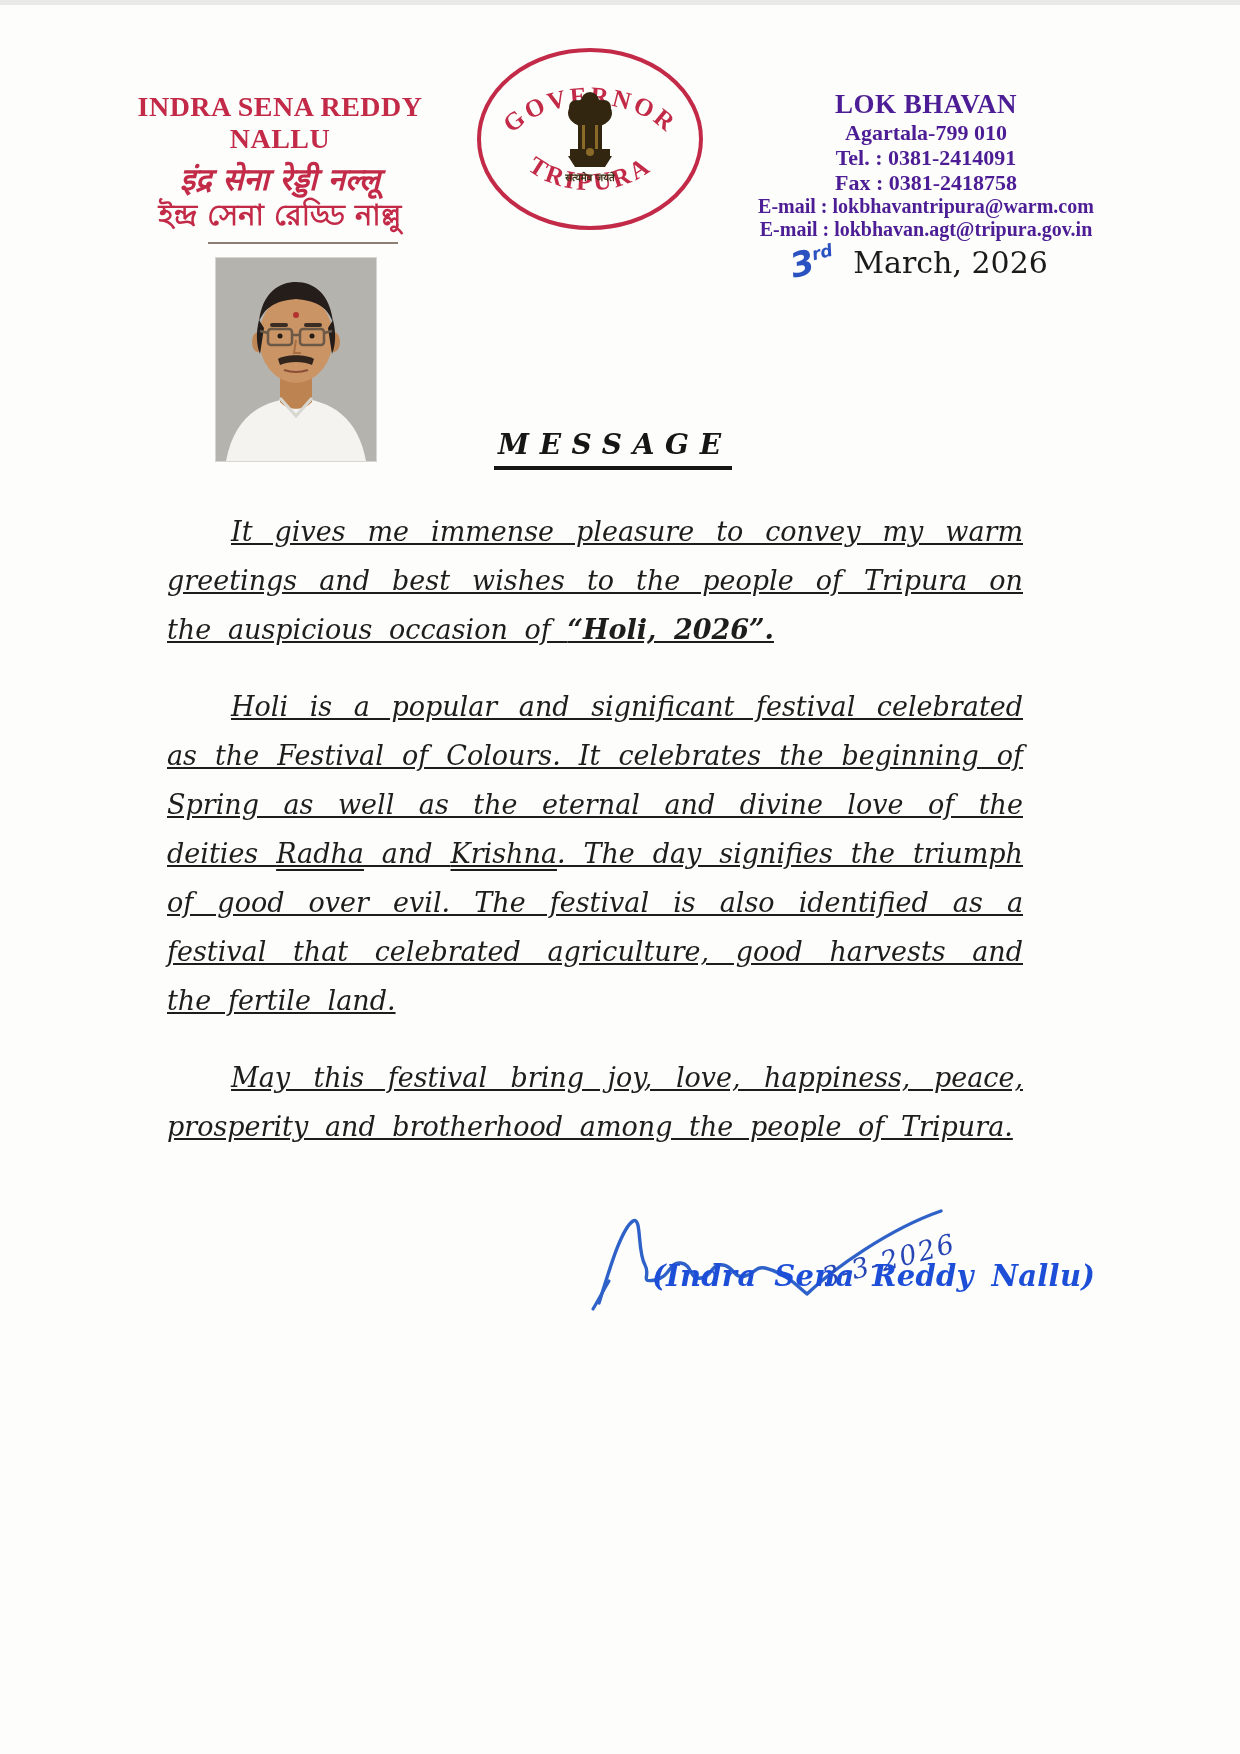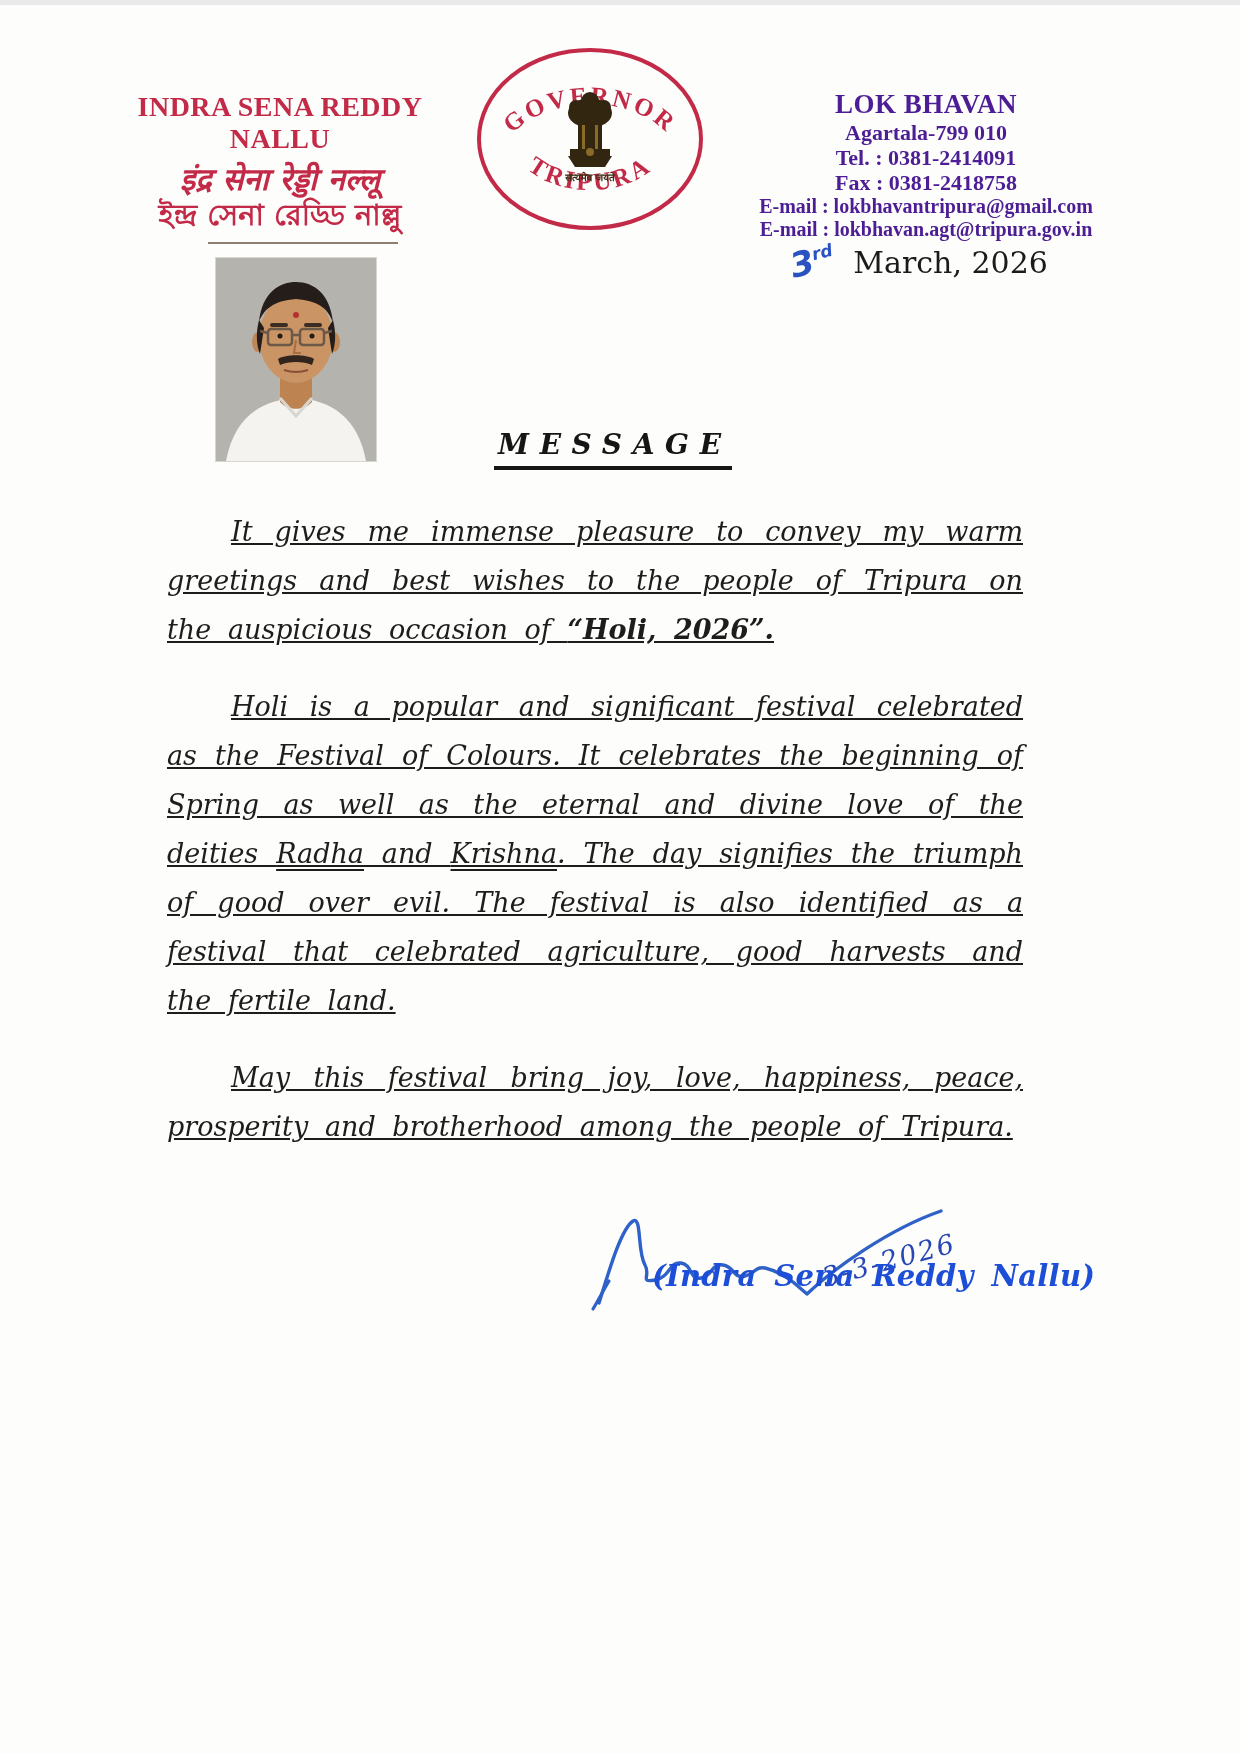--- a/index.html
+++ b/index.html
@@ -124,21 +124,21 @@
       <path d="M 96 113 L 140 113 L 133 124 L 103 124 Z"></path>
     </g>
     <text x="118" y="138" font-size="10" text-anchor="middle" fill="#3a2c12" font-weight="bold">सत्यमेव जयते</text>
   </svg>
 
   <div class="contact-block">
     <div class="contact-office">LOK BHAVAN</div>
     <div class="contact-line">Agartala-799 010</div>
     <div class="contact-line">Tel. : 0381-2414091</div>
     <div class="contact-line">Fax : 0381-2418758</div>
-    <div class="contact-email">E-mail : lokbhavantripura@gmail.com</div>
+    <div class="contact-email">E-mail : lokbhavantripura@warm.com</div>
     <div class="contact-email">E-mail : lokbhavan.agt@tripura.gov.in</div>
   </div>
 
   <div class="date-line">
     <span class="hand-day"><span>3</span><sup>rd</sup></span>
     <span class="date-printed">March, 2026</span>
   </div>
 
   <div class="message-heading">MESSAGE</div>
 

